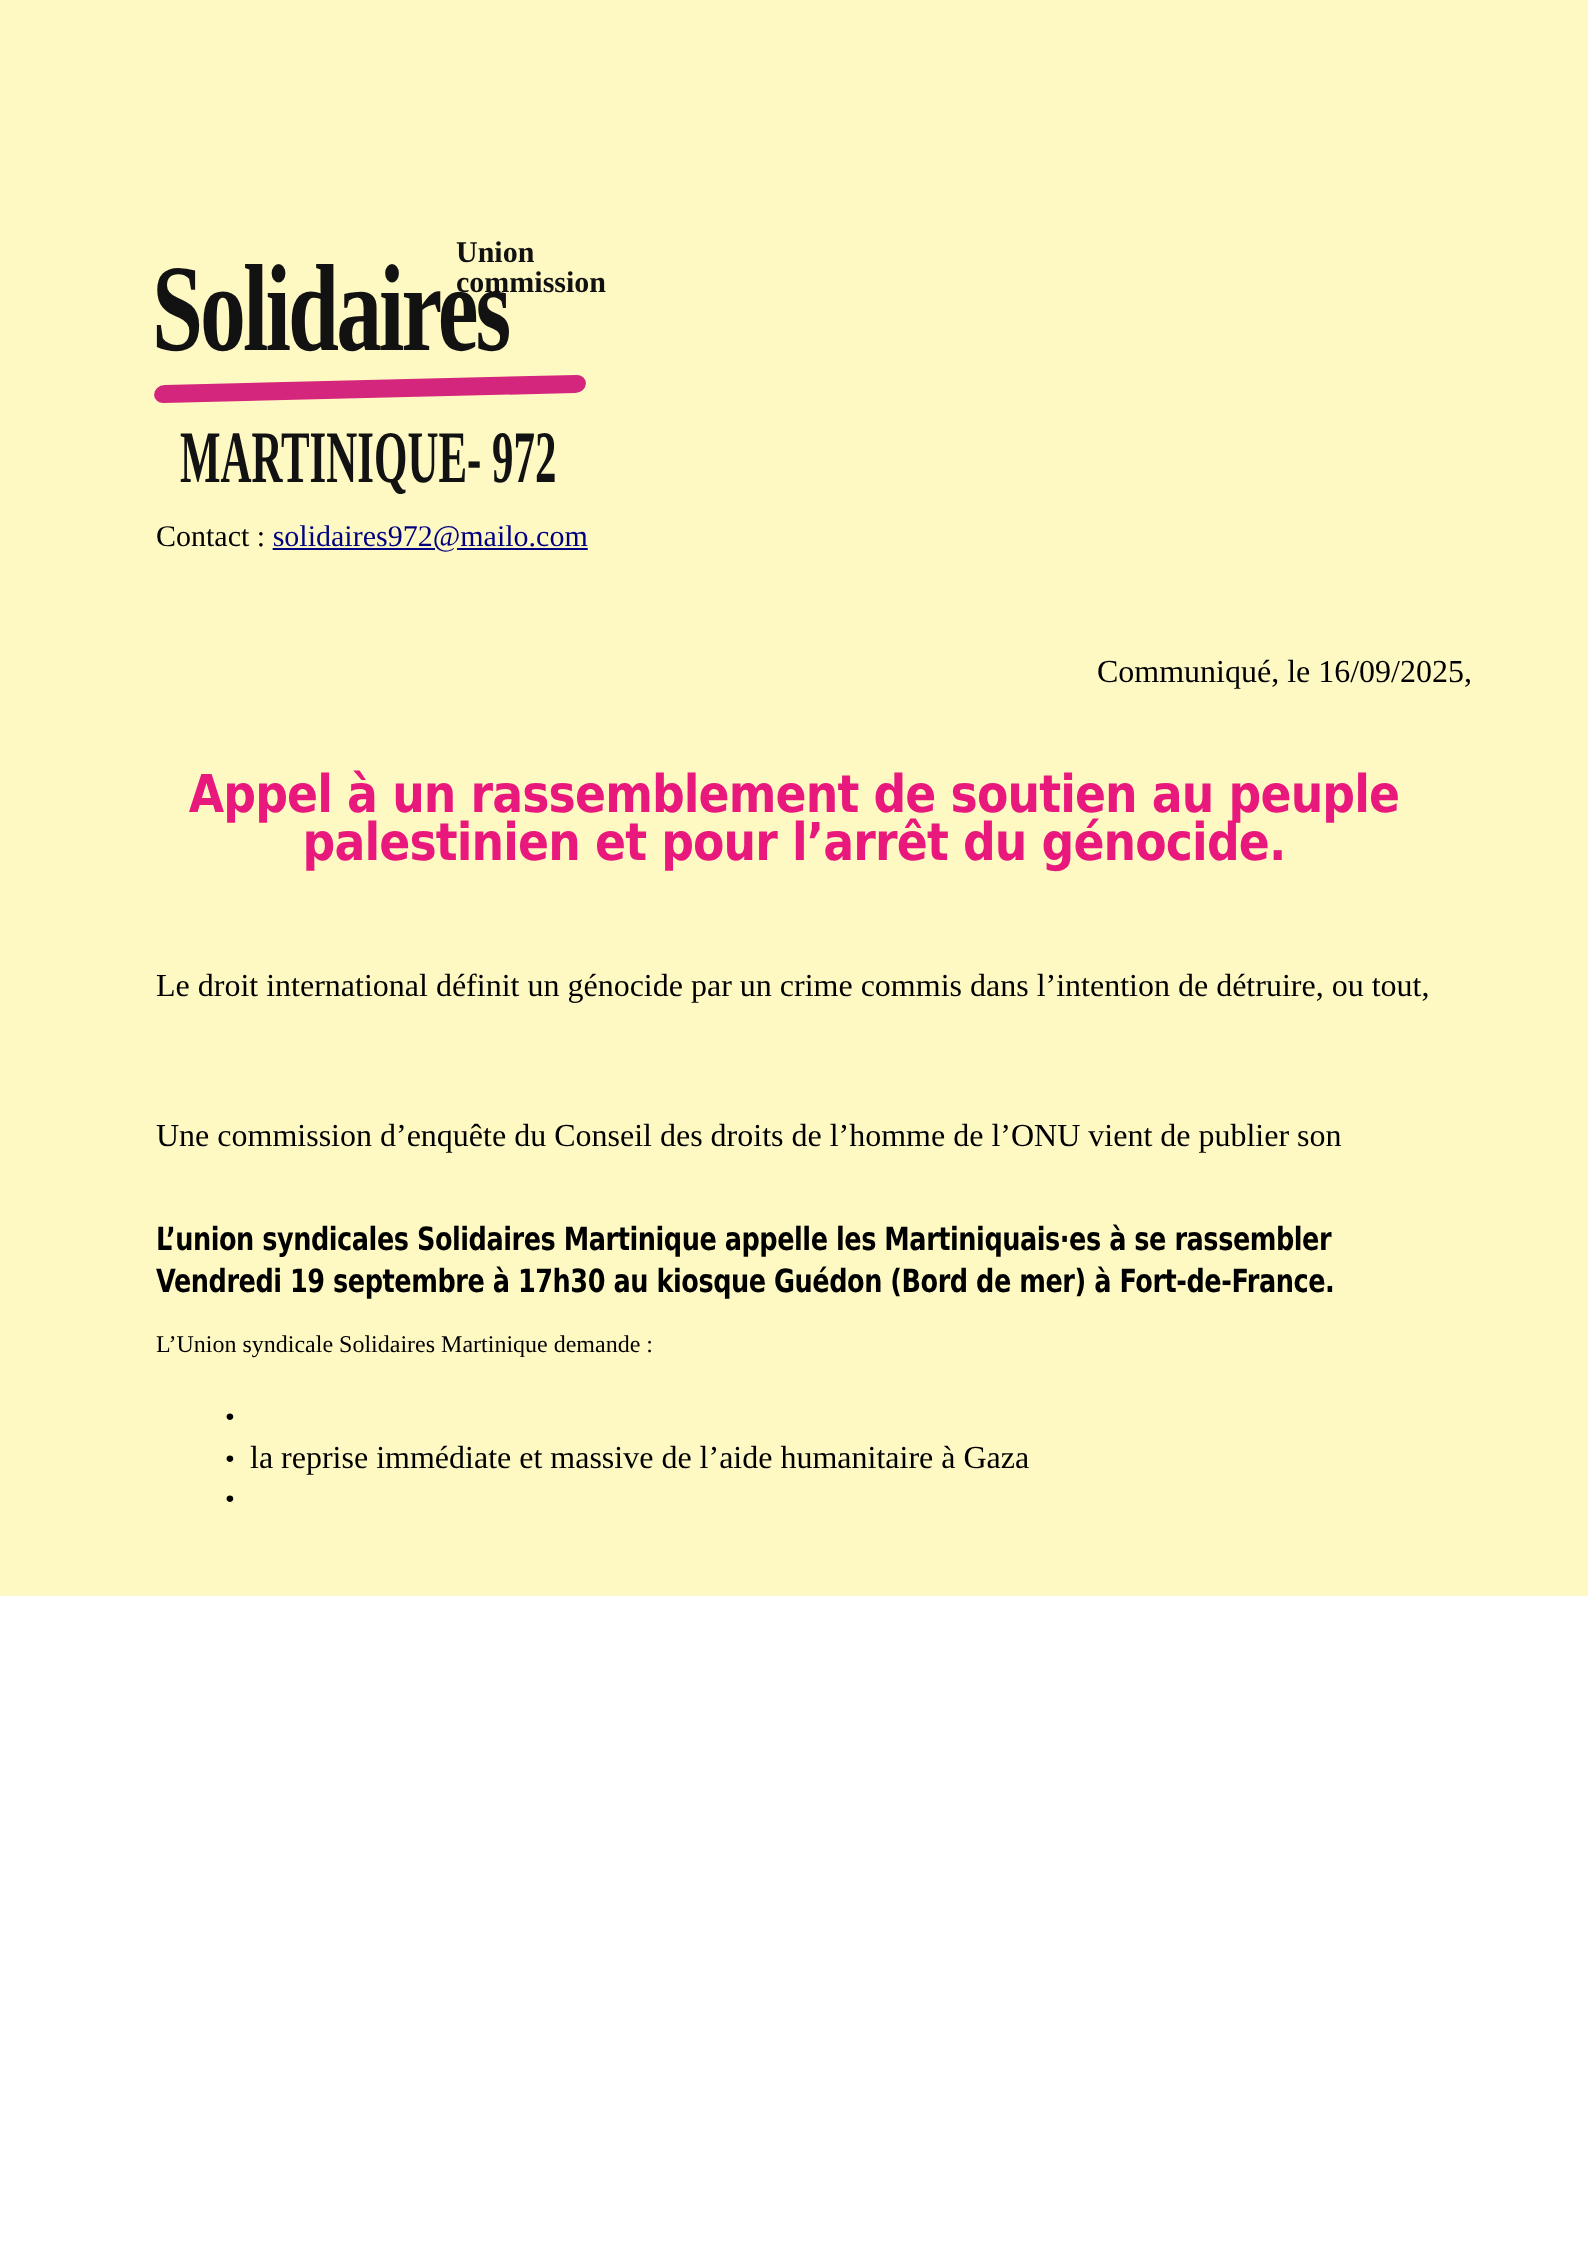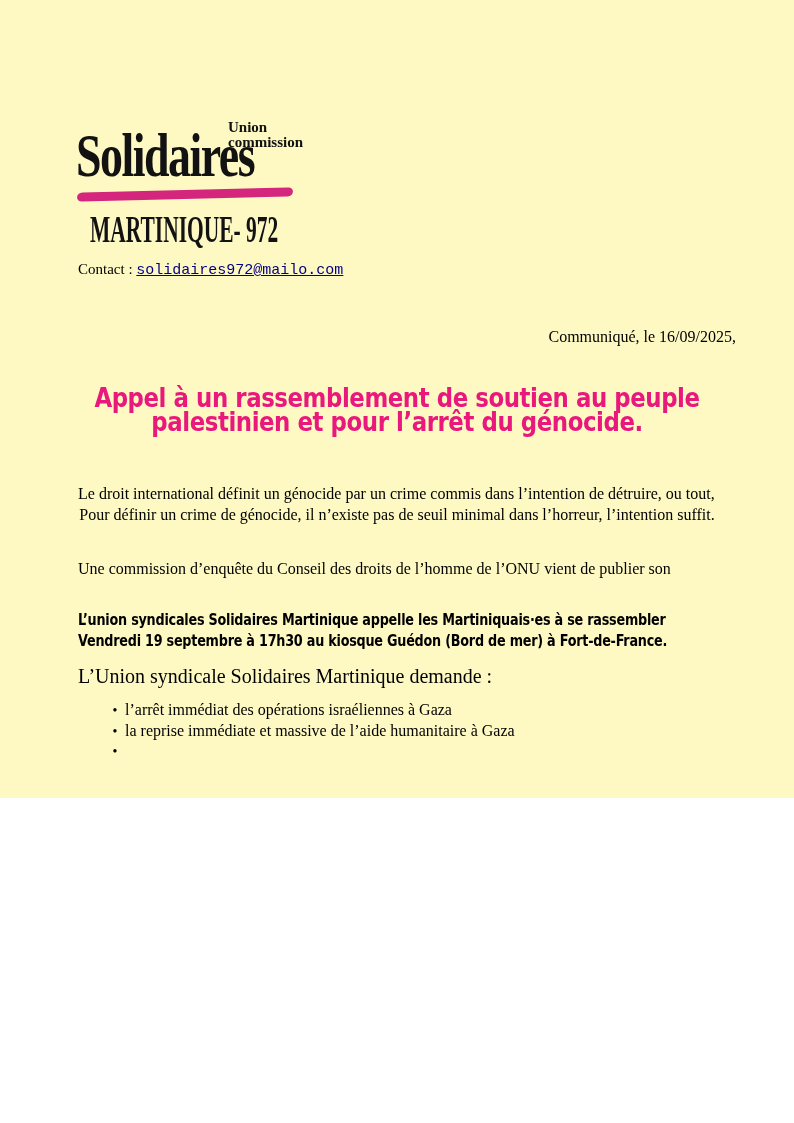--- a/index.html
+++ b/index.html
@@ -71,21 +71,20 @@
   .contact {
     position: absolute;
     left: 78px;
     top: 261px;
     font-size: 15px;
   }
   .contact .email-link {
     color: #000080;
     text-decoration: underline;
     cursor: pointer;
-    font-family: Liberation Mono, monospace;
   }
 
   
   .date-line {
     position: absolute;
     right: 58px;
     top: 316px;
     font-size: 16px;
     margin-top: 12px;
   }
@@ -109,21 +108,21 @@
   .doc-title .t-line { white-space: nowrap; }
 
   
   .para {
     position: absolute;
     left: 78px;
     font-size: 16px;
     line-height: 21px;
   }
   .para .line { white-space: nowrap; }
-  .p1 { top: 483px; text-align: right; }
+  .p1 { top: 483px; }
   .p2 { top: 558px; }
 
   
   .call {
     position: absolute;
     left: 78px;
     top: 609px;
     font-family: "DejaVu Sans", sans-serif;
     font-weight: 700;
     font-size: 16px;
@@ -131,21 +130,21 @@
     letter-spacing: -0.3px;
     transform: scaleX(0.80);
     transform-origin: 0 0;
   }
   .call .line { white-space: nowrap; }
 
   .demand-intro {
     position: absolute;
     left: 78px;
     top: 665px;
-    font-size: 20px;
+    font-size: 12px;
   }
 
   
   .demands {
     position: absolute;
     left: 78px;
     top: 700px;
     font-size: 16px;
     line-height: 20px;
   }
@@ -182,38 +181,36 @@
 
   <div class="date-line">Communiqué, le 16/09/2025,</div>
 
   <div class="doc-title">
     <div class="t-line">Appel à un rassemblement de soutien au peuple</div>
     <div class="t-line">palestinien et pour l’arrêt du génocide.</div>
   </div>
 
   <div class="para p1">
     <div class="line">Le droit international définit un génocide par un crime commis dans l’intention de détruire, ou tout,</div>
-    <div class="line">Pour définir un crime de génocide, il n’existe pas de seuil minimal dans l’horreur, l’intention suffit.</div>
   </div>
 
   <div class="para p2">
     <div class="line">Une commission d’enquête du Conseil des droits de l’homme de l’ONU vient de publier son</div>
   </div>
 
   <div class="call">
     <div class="line">L’union syndicales Solidaires Martinique appelle les Martiniquais·es à se rassembler</div>
     <div class="line">Vendredi 19 septembre à 17h30 au kiosque Guédon (Bord de mer) à Fort-de-France.</div>
   </div>
 
   <div class="demand-intro">L’Union syndicale Solidaires Martinique demande :</div>
 
   <div class="demands">
     <div class="demand-item">
       <span class="bullet">•</span>
-      <span>l’arrêt immédiat des opérations israéliennes à Gaza</span>
     </div>
     <div class="demand-item">
       <span class="bullet">•</span>
       <span>la reprise immédiate et massive de l’aide humanitaire à Gaza</span>
     </div>
     <div class="demand-item">
       <span class="bullet">•</span>
     </div>
   </div>
 

